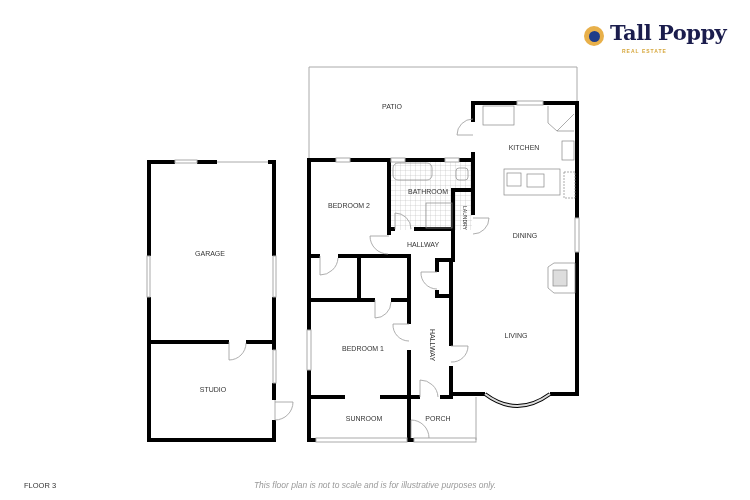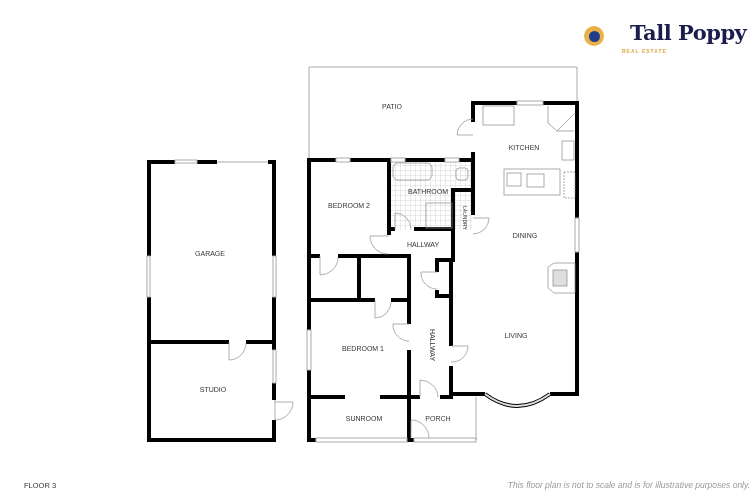--- a/index.html
+++ b/index.html
@@ -1,25 +1,25 @@
 <!DOCTYPE html>
 <html><head>
 <meta charset="utf-8">
 <style>
   html, body { margin:0; padding:0; background:#ffffff; }
   body { width:750px; height:500px; position:relative; overflow:hidden; font-family:"Liberation Sans", sans-serif; }
   .logo { position:absolute; left:584px; top:22px; width:160px; height:40px; }
   .logo-mark { position:absolute; left:0; top:4px; width:20px; height:20px; border-radius:50%; background:#e8b04a; }
   .logo-mark::after { content:""; position:absolute; left:5px; top:5px; width:11px; height:11px; border-radius:50%; background:#1f3d8a; }
-  .logo-text { position:absolute; left:26px; top:-2px; font-family:"DejaVu Serif", serif; font-weight:bold; font-size:21px; color:#1b1d4d; letter-spacing:-0.5px; white-space:nowrap;margin-left:20px; }
+  .logo-text { position:absolute; left:26px; top:-2px; font-family:"DejaVu Serif", serif; font-weight:bold; font-size:21px; color:#1b1d4d; letter-spacing:-0.5px; white-space:nowrap; }
   .logo-sub { position:absolute; left:38px; top:26px; font-size:5px; color:#d6a63a; letter-spacing:1px; font-weight:bold; white-space:nowrap; }
   svg.plan { position:absolute; left:0; top:0; }
   .lbl { font-family:"Liberation Sans", sans-serif; font-size:7px; fill:#333; }
   .footer-left { position:absolute; left:24px; top:481px; font-size:7.5px; color:#333; }
-  .footer-center { position:absolute; left:0; width:750px; text-align:right; top:480px; font-size:8.5px; color:#9a9a9a; font-style:italic; }
+  .footer-center { position:absolute; left:0; width:750px; text-align:center; top:480px; font-size:8.5px; color:#9a9a9a; font-style:italic; }
 </style>
 </head>
 <body>
 
 <div class="logo">
   <div class="logo-mark"></div>
   <div class="logo-text">Tall Poppy</div>
   <div class="logo-sub">REAL ESTATE</div>
 </div>
 

